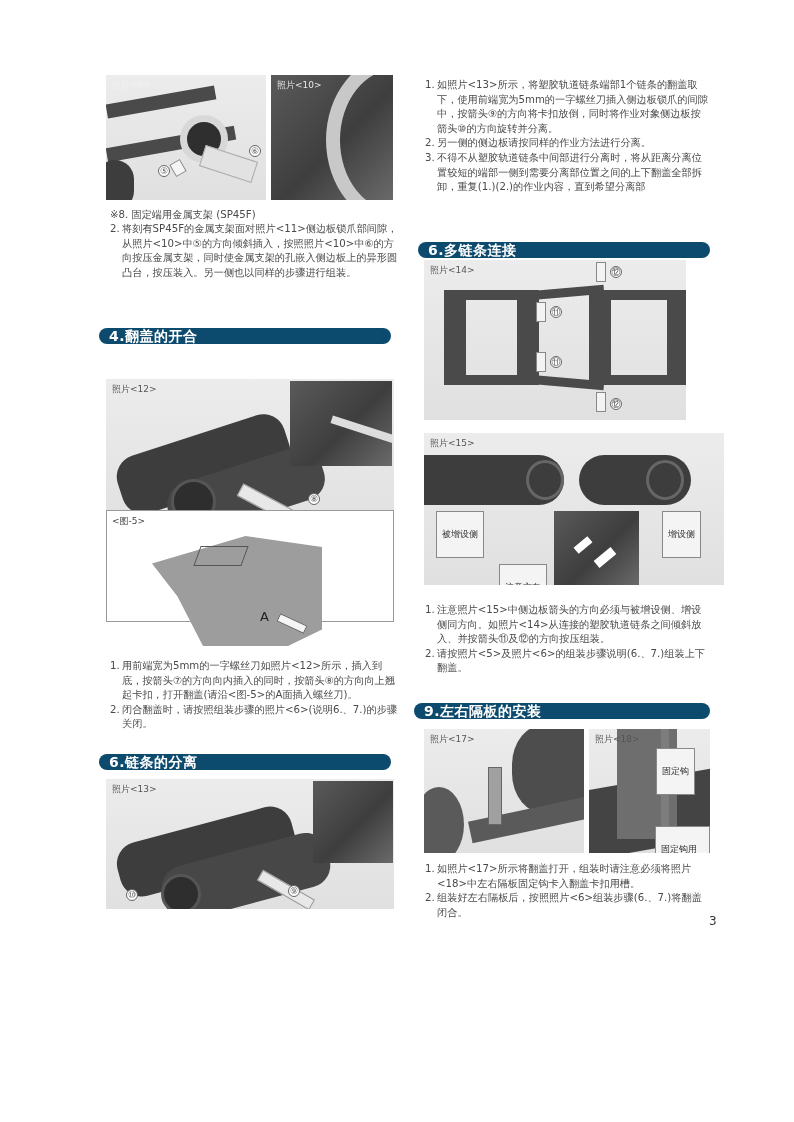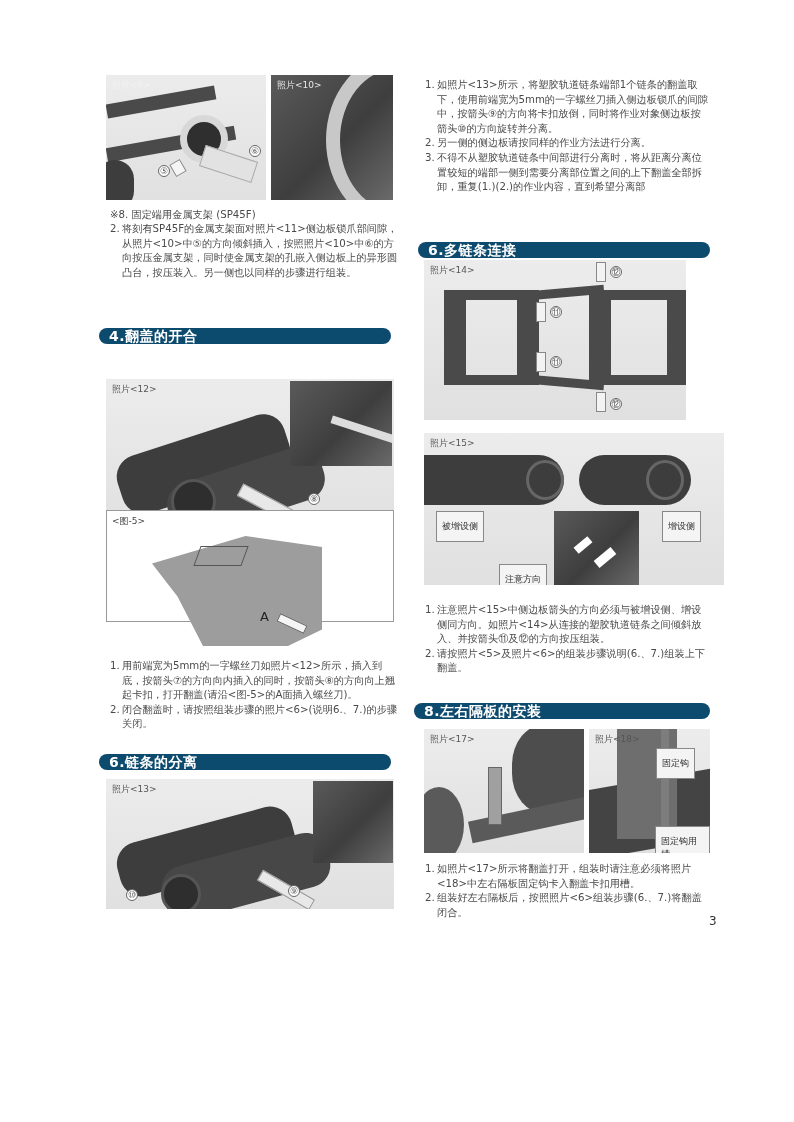--- a/index.html
+++ b/index.html
@@ -25,21 +25,21 @@
     line-height: 17px; padding-left: 10px; letter-spacing: 0.5px;
   }
   .txt {
     position: absolute; font-size: 10.2px; line-height: 14.6px; color: #4a4a4a;
   }
   .li { display: flex; }
   .li .num { width: 12px; flex: none; }
   .li .body { flex: 1; }
   .tag {
     position: absolute; background: #f4f4f4; border: 1px solid #888;
-    font-size: 9px; color: #333; padding: 8px 5px; line-height: 13px;
+    font-size: 9px; color: #333; padding: 16px 5px; line-height: 13px;
   }
   .chain-link { position: absolute; background: #3d3d3d; border-radius: 22px; }
   .bar-h { position: absolute; background: #4a4a4a; }
   .circ-num {
     position: absolute; font-size: 9px; color: #555; width: 12px; height: 12px;
     border: 1px solid #666; border-radius: 50%; text-align: center; line-height: 10px; background: #fff;
   }
   .arrow-up, .arrow-down {
     position: absolute; width: 10px; height: 20px; border: 1px solid #888; background: #f3f3f3;
   }
@@ -173,21 +173,21 @@
   <div class="li">
     <span class="num">1.</span>
     <span class="body">注意照片&lt;15&gt;中侧边板箭头的方向必须与被增设侧、增设侧同方向。如照片&lt;14&gt;从连接的塑胶轨道链条之间倾斜放入、并按箭头⑪及⑫的方向按压组装。</span>
   </div>
   <div class="li">
     <span class="num">2.</span>
     <span class="body">请按照片&lt;5&gt;及照片&lt;6&gt;的组装步骤说明(6.、7.)组装上下翻盖。</span>
   </div>
 </div>
 
-<div class="section-bar" style="left:414px;top:703px;width:296px;">8.左右隔板的安装</div>
+<div class="section-bar" style="left:414px;top:703px;width:296px;">9.左右隔板的安装</div>
 
 <div class="photo light" style="left:424px;top:729px;width:160px;height:124px;">
   <div class="chain-link" style="left:-10px;top:58px;width:50px;height:75px;border-radius:50%;background:#5a5a5a;"></div>
   <div class="chain-link" style="left:88px;top:-5px;width:75px;height:90px;border-radius:45% 0 0 45%;background:#4d4d4d;"></div>
   <div class="abs" style="left:45px;top:80px;width:120px;height:22px;background:#5a5a5a;transform:rotate(-12deg);"></div>
   <div class="abs" style="left:64px;top:38px;width:14px;height:58px;background:#a0a0a0;border:1px solid #666;"></div>
   <div class="photo-label">照片&lt;17&gt;</div>
 </div>
 
 <div class="photo light" style="left:589px;top:729px;width:121px;height:124px;">

